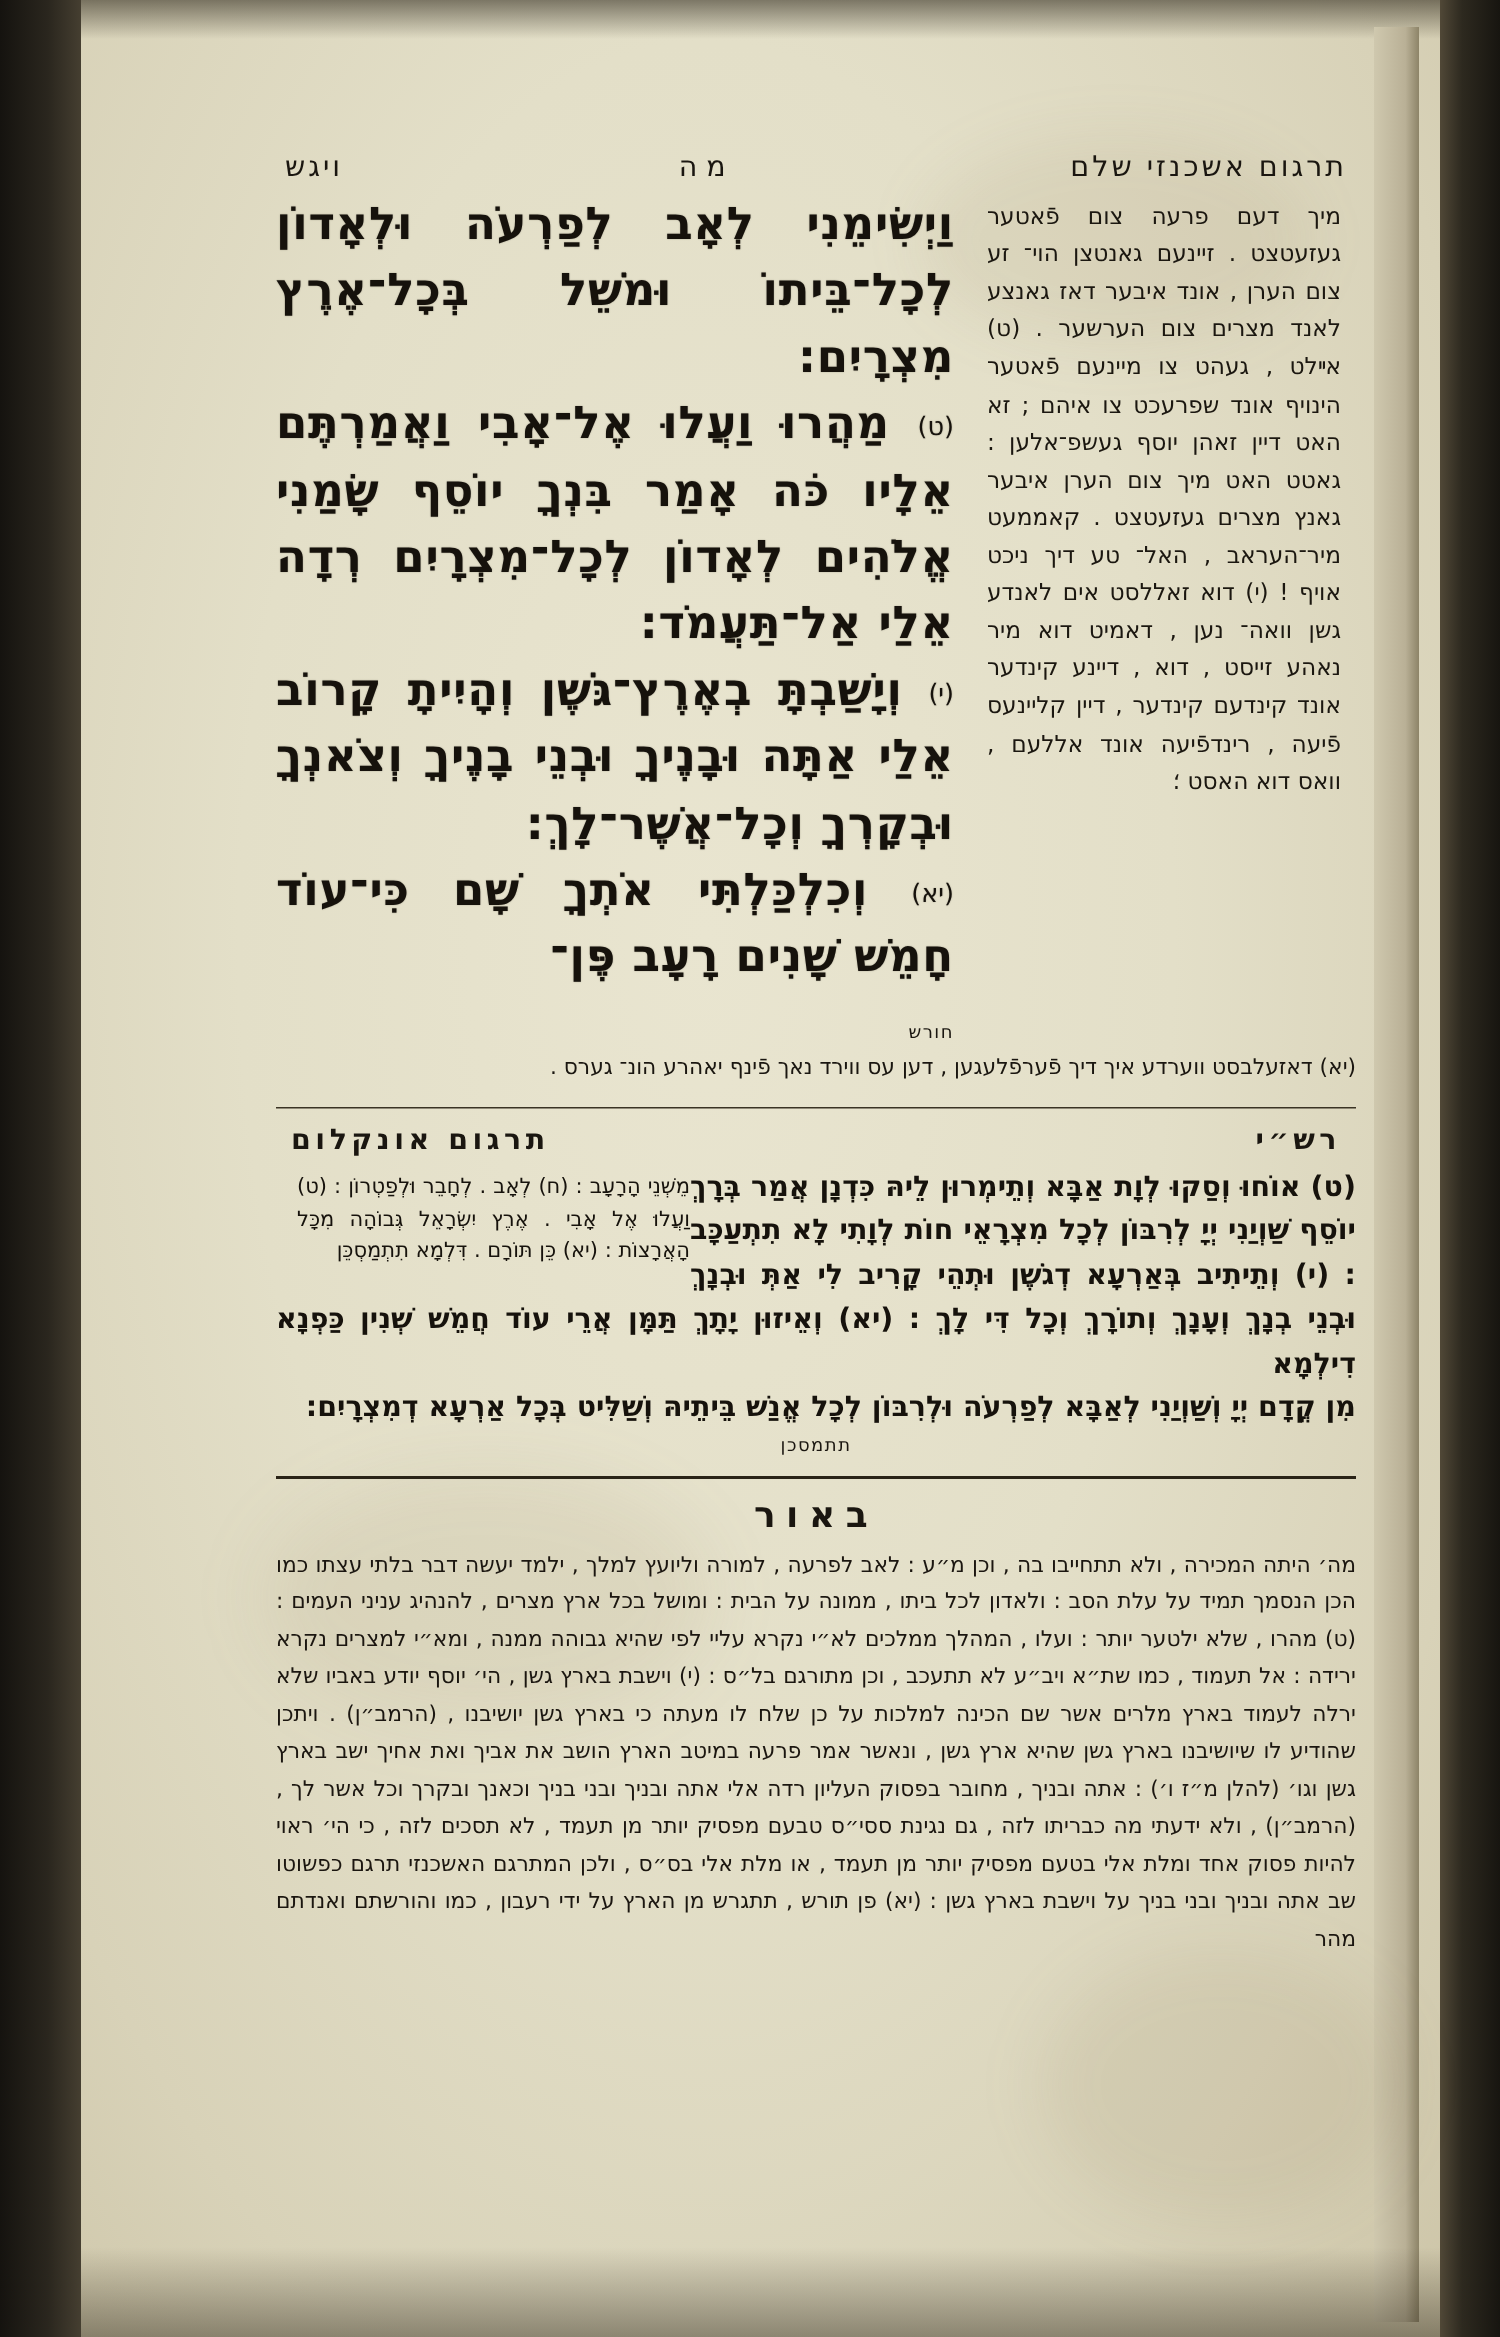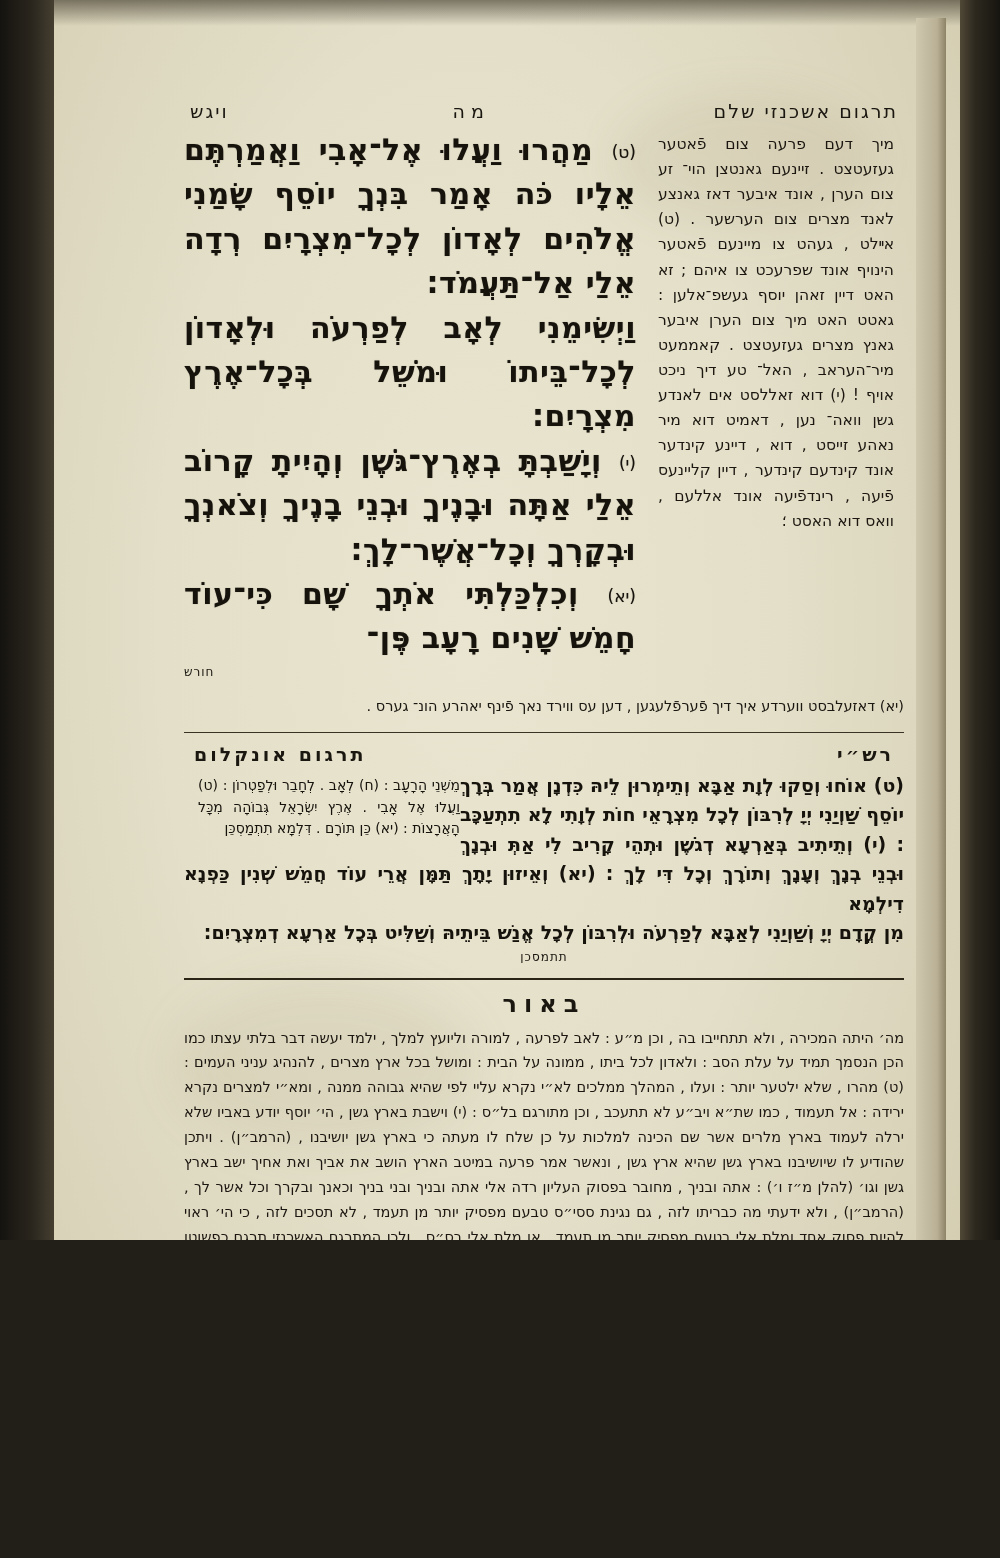--- a/index.html
+++ b/index.html
@@ -11,21 +11,21 @@
     width: 1000px;
     height: 1558px;
     overflow: hidden;
     font-family: "DejaVu Sans", sans-serif;
   }
 
   
   .scan {
     position: relative;
     width: 1000px;
-    height: 1240px;
+    height: 1558px;
     background: #ef4444;
     overflow: hidden;
   }
   
   .gutter-left {
     position: absolute;
     left: 0; top: 0;
     width: 58px; height: 1558px;
     background: linear-gradient(to right, #15130f 0%, #2a261e 55%, #4a4334 100%);
   }
@@ -126,33 +126,33 @@
   .side-body {
     direction: rtl;
     text-align: justify;
     font-size: 15.5px;
     line-height: 1.62;
     color: #1b1710;
   }
 
   .catchword {
     direction: rtl;
-    text-align: left;
+    text-align: right;
     font-size: 12px;
-    margin-top: 4px;
+    margin-top: 20px;
     letter-spacing: 1px;
   }
 
   
   .foot-note {
     direction: rtl;
     text-align: justify;
     font-size: 14.5px;
     line-height: 1.6;
-    margin-top: 16px;
+    margin-top: 6px;
     padding-left: 4px;
   }
 
   .rule {
     height: 2px;
     background: #2a2417;
     margin: 14px 0 10px 0;
   }
   .rule.thin { height: 1px; background: #3a3324; }
 
@@ -239,25 +239,25 @@
 
       <div class="runhead heb">
         <span class="rh-right">ויגש</span>
         <span class="rh-center">מה</span>
         <span class="rh-left">תרגום אשכנזי שלם</span>
       </div>
 
       <div class="top-block">
 
         <div class="col-main">
+          <div class="main-verse">וַיְשִׂימֵנִי לְאָב לְפַרְעֹה וּלְאָדוֹן לְכָל־בֵּיתוֹ וּמֹשֵׁל בְּכָל־אֶרֶץ מִצְרָיִם:</div>
           <div class="main-verse">
             <span class="vnum">(ט)</span>
             <span>מַהֲרוּ וַעֲלוּ אֶל־אָבִי וַאֲמַרְתֶּם אֵלָיו כֹּה אָמַר בִּנְךָ יוֹסֵף שָׂמַנִי אֱלֹהִים לְאָדוֹן לְכָל־מִצְרָיִם רְדָה אֵלַי אַל־תַּעֲמֹד:</span>
           </div>
-          <div class="main-verse">וַיְשִׂימֵנִי לְאָב לְפַרְעֹה וּלְאָדוֹן לְכָל־בֵּיתוֹ וּמֹשֵׁל בְּכָל־אֶרֶץ מִצְרָיִם:</div>
           <div class="main-verse">
             <span class="vnum">(י)</span>
             <span>וְיָשַׁבְתָּ בְאֶרֶץ־גֹּשֶׁן וְהָיִיתָ קָרוֹב אֵלַי אַתָּה וּבָנֶיךָ וּבְנֵי בָנֶיךָ וְצֹאנְךָ וּבְקָרְךָ וְכָל־אֲשֶׁר־לָךְ:</span>
           </div>
           <div class="main-verse">
             <span class="vnum">(יא)</span>
             <span>וְכִלְכַּלְתִּי אֹתְךָ שָׁם כִּי־עוֹד חָמֵשׁ שָׁנִים רָעָב פֶּן־</span>
           </div>
           <div class="catchword">חורש</div>
         </div>

